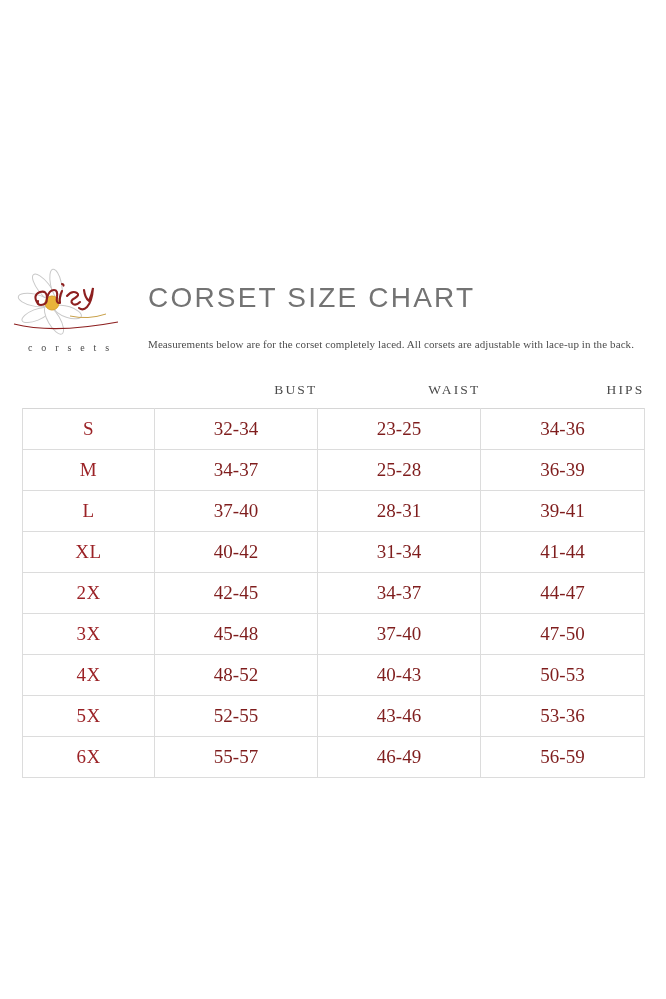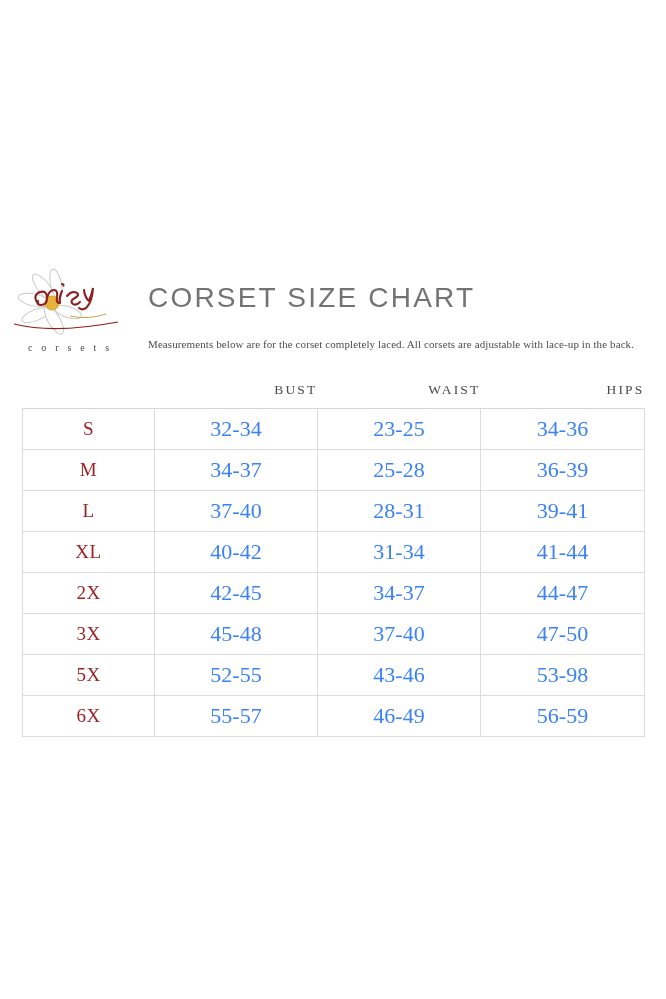--- a/index.html
+++ b/index.html
@@ -104,22 +104,22 @@
     border: none;
     height: 28px;
     vertical-align: bottom;
   }
 
   table.size-chart tbody td {
     border: 1px solid #dcdcdc;
     height: 38px;
     text-align: center;
     vertical-align: middle;
-    font-size: 22px;
-    color: #3b82f6;
+    font-size: 19px;
+    color: #7f1d1d;
     font-family: "Liberation Serif", serif;
   }
 
   table.size-chart tbody td.size-cell {
     color: #9b2226;
     font-size: 19px;
     letter-spacing: 0.5px;
   }
 
   
@@ -213,24 +213,30 @@
           <td>34-37</td>
           <td>44-47</td>
         </tr>
         <tr>
           <td class="size-cell">3X</td>
           <td>45-48</td>
           <td>37-40</td>
           <td>47-50</td>
         </tr>
         <tr>
+          <td class="size-cell">4X</td>
+          <td>48-52</td>
+          <td>40-43</td>
+          <td>50-53</td>
+        </tr>
+        <tr>
           <td class="size-cell">5X</td>
           <td>52-55</td>
           <td>43-46</td>
-          <td>53-98</td>
+          <td>53-36</td>
         </tr>
         <tr>
           <td class="size-cell">6X</td>
           <td>55-57</td>
           <td>46-49</td>
           <td>56-59</td>
         </tr>
       </tbody>
     </table>
   </div>

